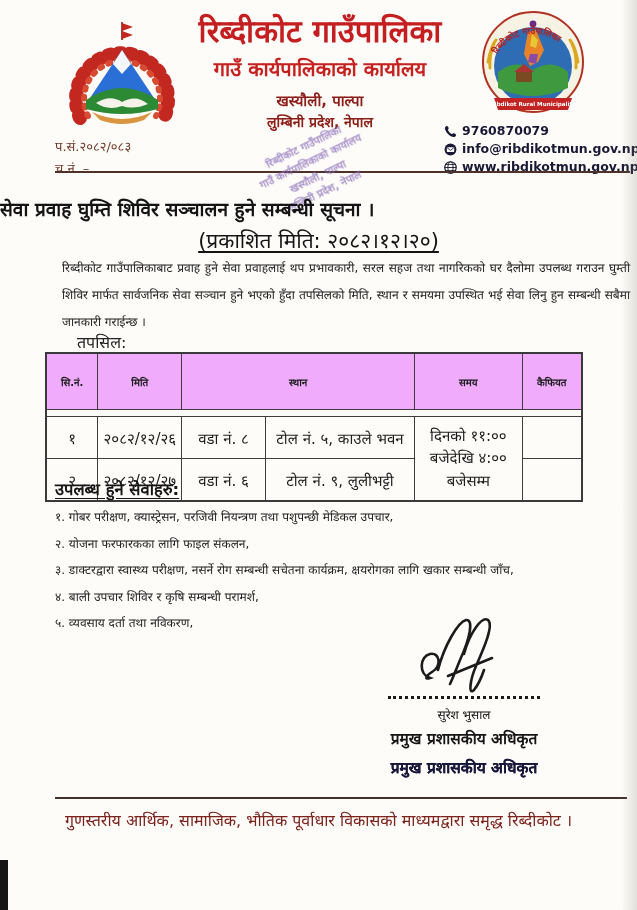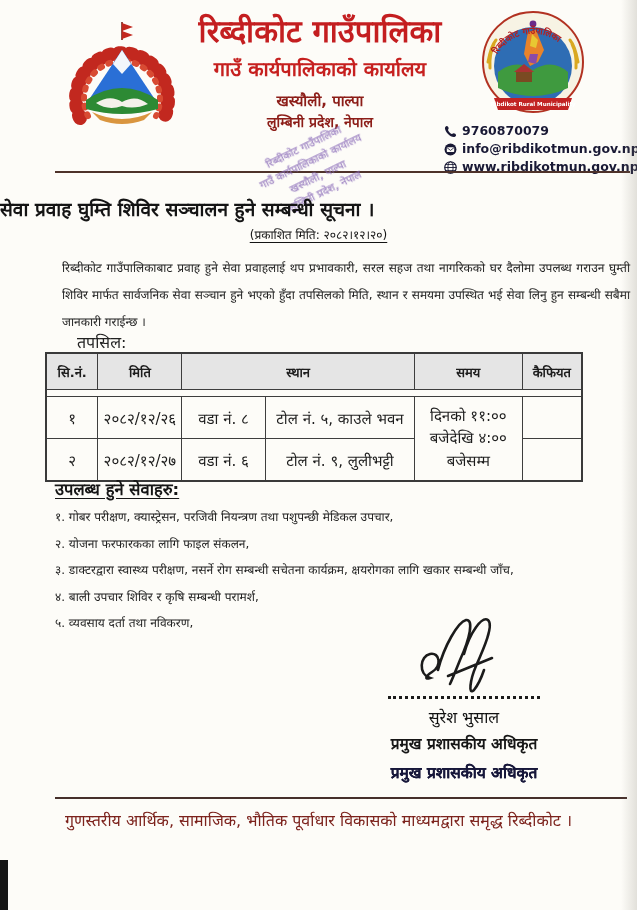--- a/index.html
+++ b/index.html
@@ -23,40 +23,40 @@
   .top-rule{position:absolute;left:55px;top:171px;width:575px;height:2px;background:#4e322a;}
   
   .ink-stamp{
     position:absolute;left:226px;top:136px;width:176px;text-align:center;
     transform:rotate(-26deg);color:#8a6bb8;opacity:.72;
     font-size:10.5px;font-weight:bold;line-height:1.55;filter:blur(.3px);
     pointer-events:none;
   }
   
   .notice-title{position:absolute;left:0;top:196px;width:100%;text-align:left;font-size:19px;font-weight:bold;color:#141414;}
-  .pub-date{position:absolute;left:0;top:226px;width:100%;text-align:center;font-size:12px;color:#141414;}
+  .pub-date{position:absolute;left:0;top:226px;width:100%;text-align:center;font-size:21px;color:#141414;}
   .pub-date span{text-decoration:underline;text-underline-offset:3px;}
   
   .body-par{position:absolute;left:55px;top:255px;width:568px;font-size:12px;line-height:27px;text-align:justify;color:#222;margin-left:7px;}
   .tapasil{position:absolute;left:55px;top:331px;font-size:16px;color:#222;margin-left:22px;}
   
   table.sched{position:absolute;left:45px;top:352px;width:538px;border-collapse:collapse;border:2px solid #3a3a3a;}
-  table.sched th{background:#e5e5e5;font-size:13px;font-weight:600;color:#1d1d1d;border:1px solid #3e3e3e;height:31px;padding:2px 2px;}
+  table.sched th{background:#f0abfc;font-size:10px;font-weight:600;color:#1d1d1d;border:1px solid #3e3e3e;height:31px;padding:12px 2px;}
   table.sched td{border:1px solid #3e3e3e;font-size:15px;text-align:center;height:37px;padding:2px 3px;color:#1d1d1d;}
   table.sched tr.gap td{border:none;height:6px;padding:0;background:#fdfcf8;}
   td.time-cell{line-height:1.5;font-size:15px;}
   
   .services{position:absolute;left:55px;top:477px;width:572px;}
   .svc-head{font-size:16.5px;font-weight:bold;text-decoration:underline;text-underline-offset:3px;margin-bottom:4px;color:#161616;}
   .svc-item{font-size:12px;line-height:26.6px;color:#1e1e1e;white-space:nowrap;}
   
   .sig-block{position:absolute;left:356px;top:612px;width:216px;text-align:center;}
   .sig-svg{display:block;margin:0 auto -8px auto;}
   .dotline{width:152px;margin:0 auto;border-bottom:3px dotted #1b1b1b;height:0;}
-  .sig-name{font-size:16px;margin-top:7px;color:#111;}
+  .sig-name{font-size:12px;margin-top:7px;color:#111;}
   .sig-desig{font-size:15.5px;font-weight:bold;margin-top:4px;color:#161616;}
   .sig-stamp{font-size:15.5px;font-weight:bold;margin-top:7px;color:#17173a;text-shadow:0 0 .6px #17173a;}
   
   .foot-rule{position:absolute;left:55px;top:797px;width:572px;height:2px;background:#46302b;}
   .foot-slogan{position:absolute;left:0;top:809px;width:100%;text-align:center;font-size:16px;font-weight:normal;color:#7c221c;}
   
   .corner-strip{position:absolute;left:0;top:860px;width:8px;height:50px;background:#161616;}
   .edge-shadow{position:absolute;right:0;top:0;width:16px;height:100%;background:linear-gradient(to left,rgba(130,125,112,.22),rgba(130,125,112,0));}
 </style>
 </head>
@@ -99,20 +99,24 @@
     <text x="55" y="96" text-anchor="middle" font-size="5.6" font-weight="bold" fill="#fff">Ribdikot Rural Municipality</text>
   </svg>
 
   <div class="head-center">
     <div class="muni-name">रिब्दीकोट गाउँपालिका</div>
     <div class="office-name">गाउँ कार्यपालिकाको कार्यालय</div>
     <div class="addr1">खस्यौली, पाल्पा</div>
     <div class="addr2">लुम्बिनी प्रदेश, नेपाल</div>
   </div>
 
+  <div class="refs">
+    <div>प.सं.२०८२/०८३</div>
+    <div>च.नं. –</div>
+  </div>
 
   <div class="contacts">
     <div class="contact-row">
       <svg class="cicon" viewBox="0 0 14 14">
         <path d="M3,1 C4,1 5,2.5 5,3.5 C5,4.3 4.2,4.8 4.4,5.6 C4.8,7 7,9.2 8.4,9.6 C9.2,9.8 9.7,9 10.5,9 C11.5,9 13,10 13,11 C13,12 11.6,13 10.6,13 C6.4,12.6 1.4,7.6 1,3.4 C1,2.4 2,1 3,1 Z" fill="#191935"></path>
       </svg>
       <span>9760870079</span>
     </div>
     <div class="contact-row">
       <svg class="cicon" viewBox="0 0 14 14">

